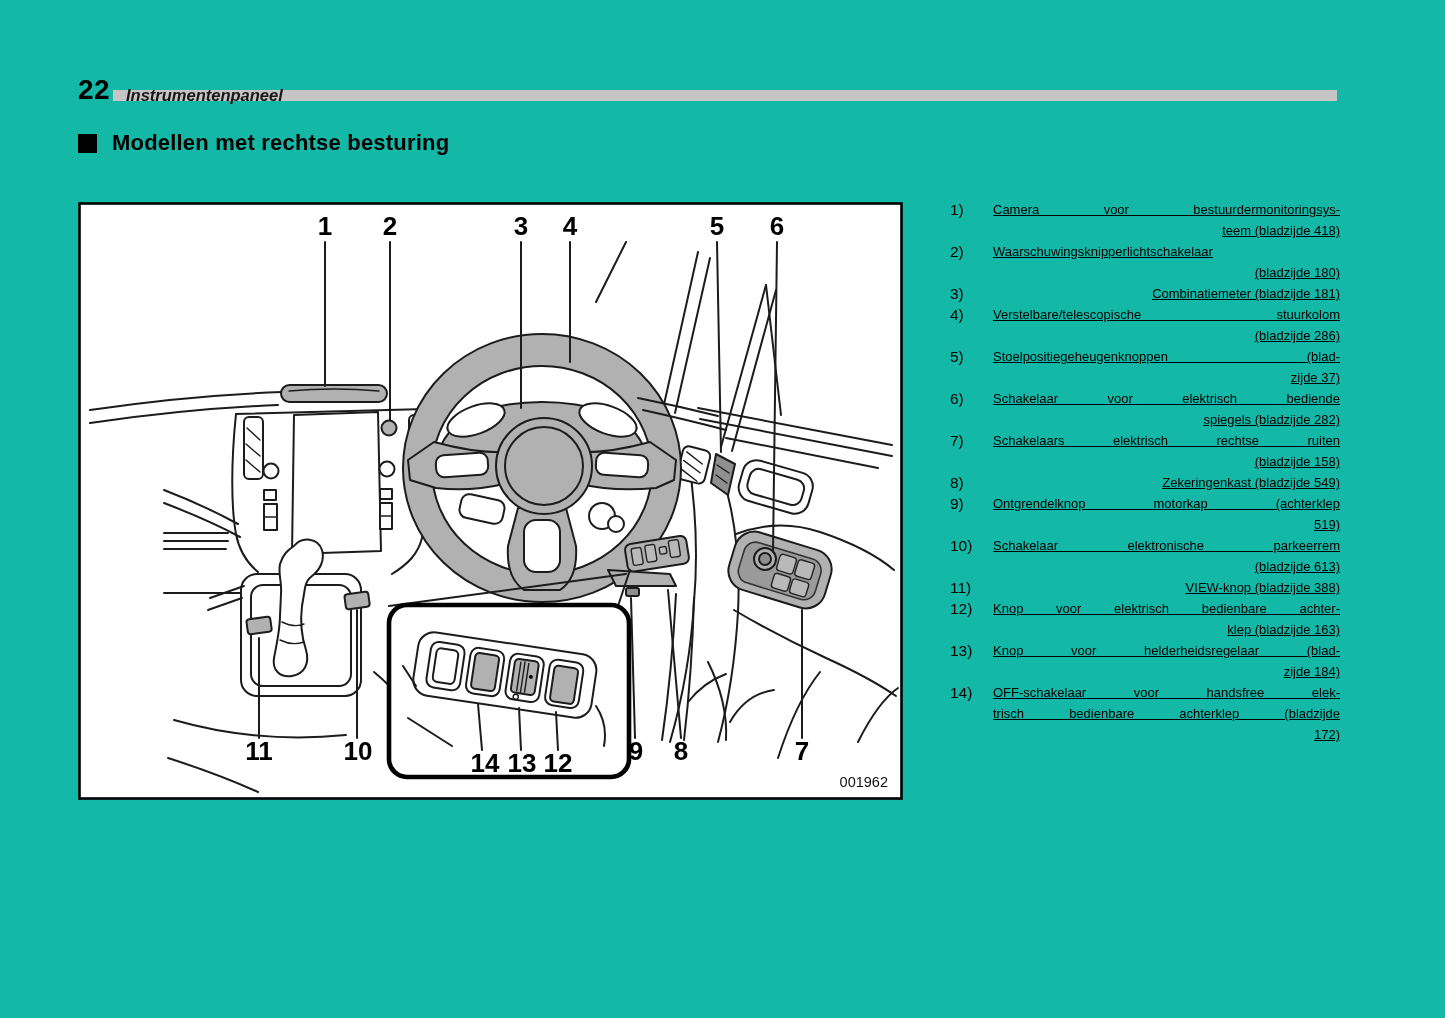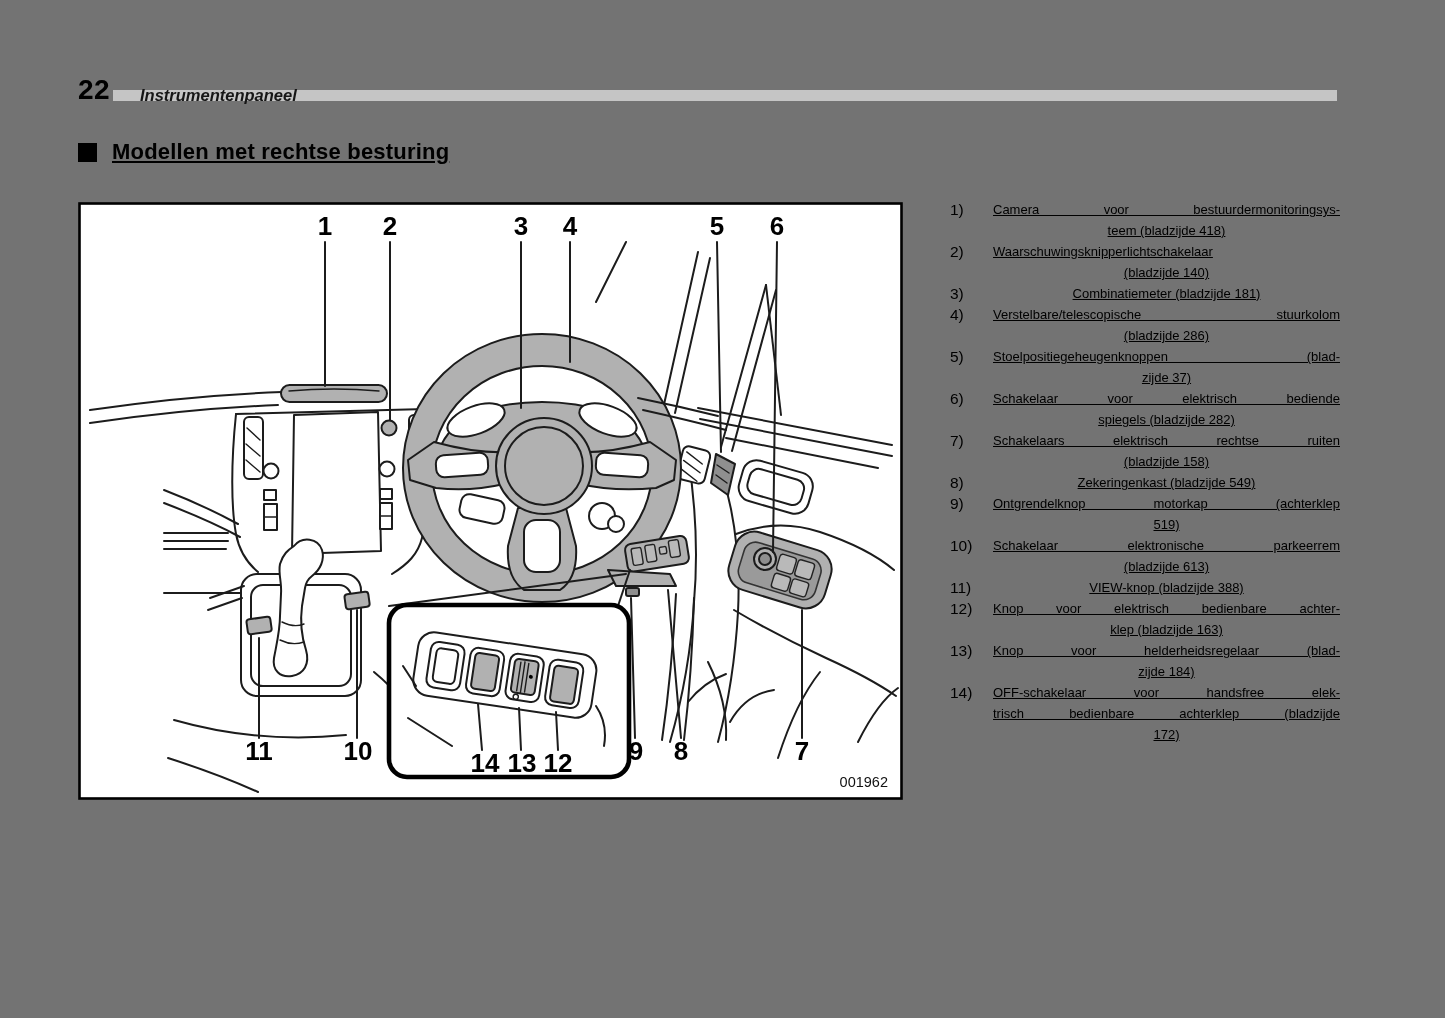--- a/index.html
+++ b/index.html
@@ -1,23 +1,23 @@
 <!DOCTYPE html>
 <html><head>
 <meta charset="utf-8">
 <style>
   html,body{margin:0;padding:0;background:#ffffff;}
   body{font-family:"Liberation Sans", sans-serif; color:#000;}
-  .page{position:relative;width:1445px;height:1018px;background:#737373;overflow:hidden;}
+  .page{position:relative;width:1445px;height:1018px;background:#14b8a6;overflow:hidden;}
 
   
   .pagenum{position:absolute;left:78px;top:74px;font-size:28px;font-weight:bold;letter-spacing:.5px;}
   .hbar{position:absolute;left:113px;top:90px;width:1224px;height:11px;background:#c5c5c5;}
-  .chapter{position:absolute;left:140px;top:86px;font-size:16.5px;font-weight:bold;font-style:italic;color:#161616;}
-  .sect{position:absolute;left:78px;top:139px;display:flex;align-items:center;gap:15px;text-decoration:underline;}
+  .chapter{position:absolute;left:126px;top:86px;font-size:16.5px;font-weight:bold;font-style:italic;color:#161616;}
+  .sect{position:absolute;left:78px;top:130px;display:flex;align-items:center;gap:15px;}
   .sqmark{width:19px;height:19px;background:#000;display:inline-block;}
   .sect h1{margin:0;font-size:22px;font-weight:bold;letter-spacing:.2px;}
 
   
   .fig{position:absolute;left:78px;top:202px;width:825px;height:598px;}
   svg{display:block;}
   .ln{stroke:#1c1c1c;stroke-width:2;fill:none;stroke-linecap:round;stroke-linejoin:round;}
   .lt{stroke:#1c1c1c;stroke-width:1.4;fill:none;stroke-linecap:round;}
   .fw{fill:#ffffff;stroke:#1c1c1c;stroke-width:2;stroke-linejoin:round;}
   .fg{fill:#b1b1b1;stroke:#1c1c1c;stroke-width:2;stroke-linejoin:round;}
@@ -28,21 +28,21 @@
   .code{font-family:"Liberation Sans",sans-serif;font-size:14.5px;fill:#111;text-anchor:end;}
   .frame{fill:#fff;stroke:#000;stroke-width:2.6;}
   .inset{fill:#fff;stroke:#000;stroke-width:4.6;}
 
   
   .legend{position:absolute;left:950px;top:199px;width:390px;}
   .li{display:flex;margin:0;}
   .li .num-col{width:43px;flex:0 0 43px;font-size:15.5px;line-height:21px;}
   .li .txt{flex:1;font-size:13px;line-height:21px;text-decoration:underline;}
   .jl{text-align:justify;text-align-last:justify;}
-  .ll{text-align:center;}
+  .ll{text-align:right;}
 </style>
 </head>
 <body>
 
 <div class="page">
 
   <div class="pagenum">22</div>
   <div class="hbar"></div>
   <div class="chapter">Instrumentenpaneel</div>
 
@@ -290,21 +290,21 @@
         <span class="num-col">1)</span>
         <div class="txt">
           <div class="jl">Camera voor bestuurdermonitoringsys-</div>
           <div class="ll">teem (bladzijde 418)</div>
         </div>
       </div>
       <div class="li">
         <span class="num-col">2)</span>
         <div class="txt">
           <div class="jl">Waarschuwingsknipperlichtschakelaar</div>
-          <div class="ll">(bladzijde 140)</div>
+          <div class="ll">(bladzijde 180)</div>
         </div>
       </div>
       <div class="li">
         <span class="num-col">3)</span>
         <div class="txt">
           <div class="ll">Combinatiemeter (bladzijde 181)</div>
         </div>
       </div>
       <div class="li">
         <span class="num-col">4)</span>

